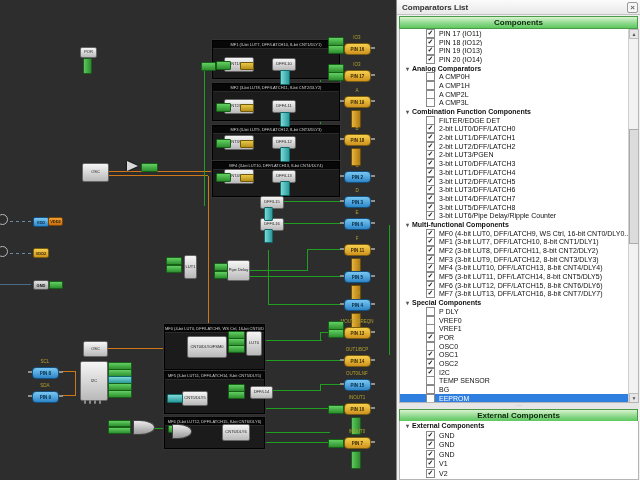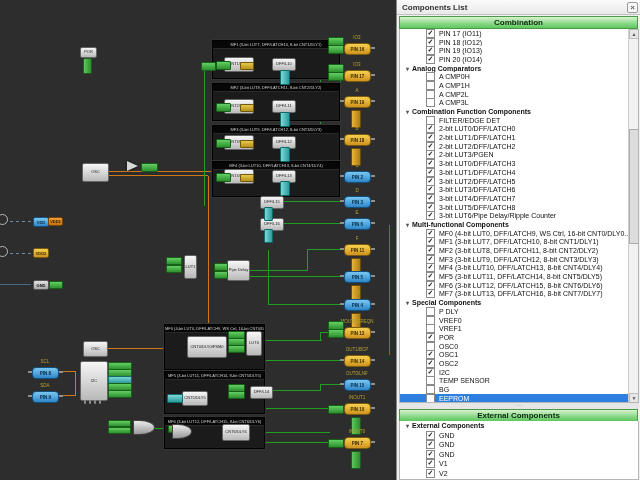--- a/index.html
+++ b/index.html
@@ -242,24 +242,24 @@
       <div class="vbar vb-c" style="left: 264px; top: 207px; width: 7px; height: 12px;"></div>
       <div class="vbar vb-c" style="left: 264px; top: 229px; width: 7px; height: 12px;"></div>
       <div class="tri" style="left: 127px; top: 161px;"></div>
       <div class="gate" style="left: 133px; top: 420px; width: 20px; height: 13px;"></div>
       <div class="gate" style="left: 172px; top: 424px; width: 18px; height: 13px;"></div>
       <div class="circ" style="left: -3px; top: 214px; width: 9px; height: 9px;"></div>
       <div class="circ" style="left: -3px; top: 246px; width: 9px; height: 9px;"></div>
     </div>
   <div id="panel">
     <div id="titlebar">
-      <span>Components List</span>
+      <span>Comparators List</span>
       <span id="closebox">×</span>
     </div>
-    <div class="ghdr" style="top:16px;">Combination</div>
+    <div class="ghdr" style="top:16px;">Components</div>
     <div id="complist">
       <div id="rows">
           <div class="trow item">
             <span class="cb">✓</span>
             <span>PIN 17 (IO11)</span>
           </div>
           <div class="trow item">
             <span class="cb">✓</span>
             <span>PIN 18 (IO12)</span>
           </div>

